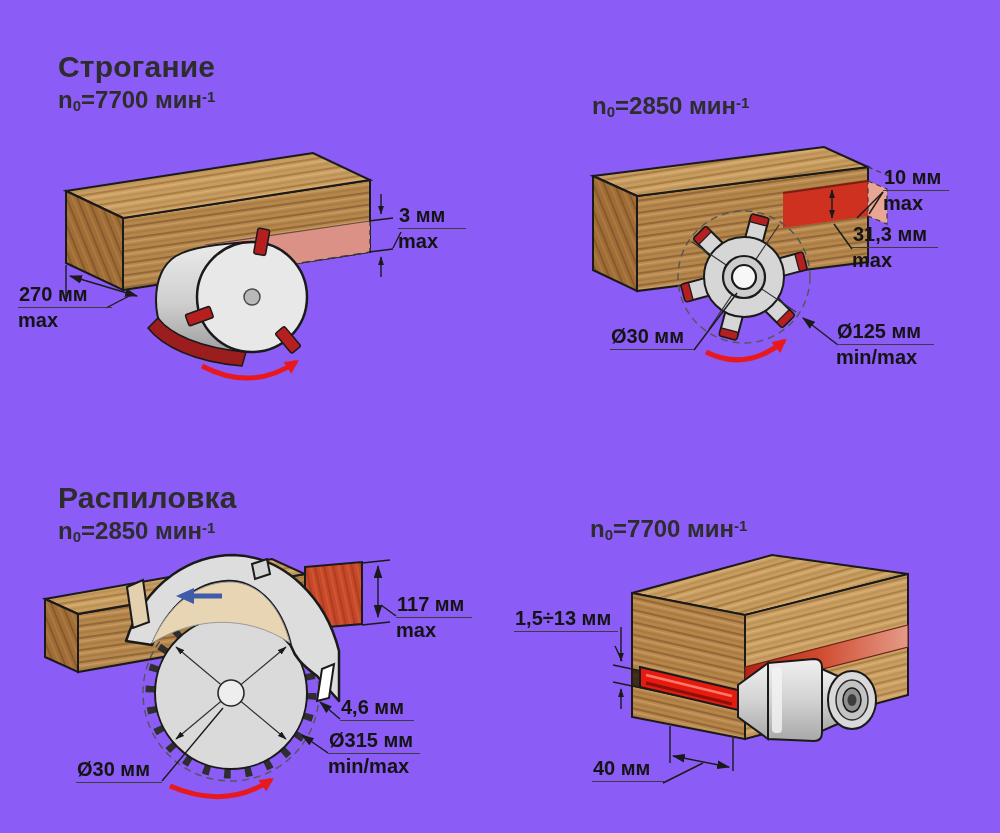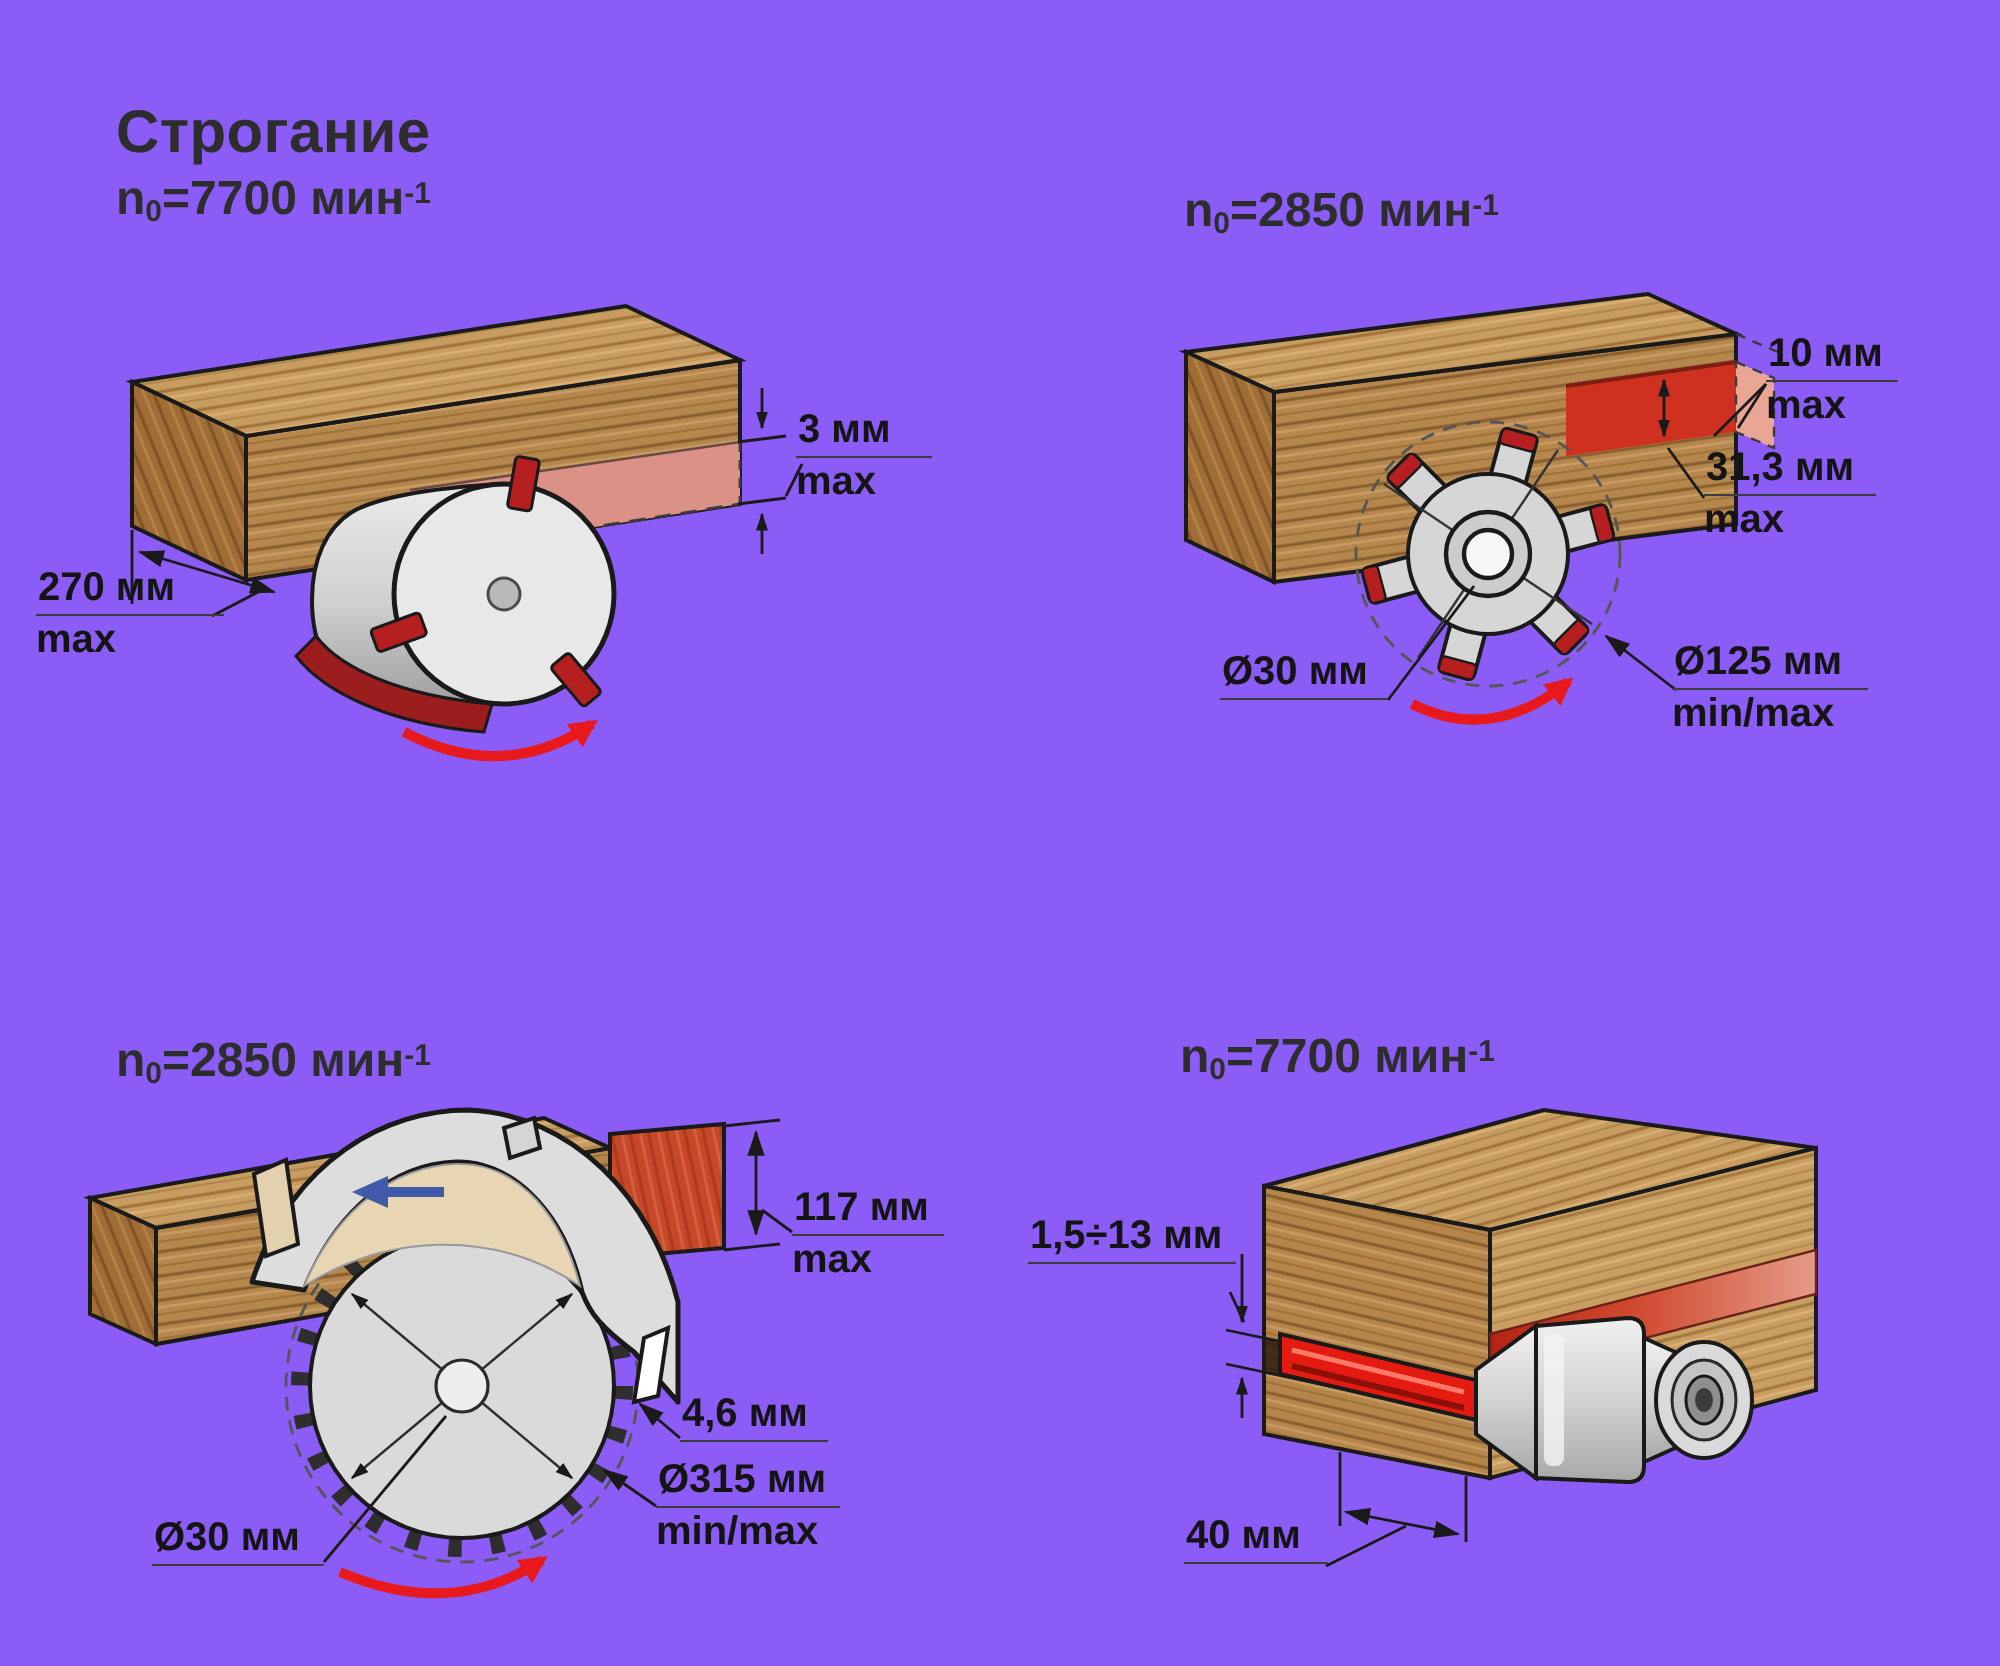--- a/index.html
+++ b/index.html
@@ -246,20 +246,21 @@
       <g stroke="#1a1a1a" stroke-width="1.4" fill="none">
         <line x1="362" y1="146" x2="390" y2="143"></line>
         <line x1="362" y1="208" x2="390" y2="205"></line>
         <line x1="378" y1="149" x2="378" y2="200" marker-start="url(#mA)" marker-end="url(#mA)"></line>
         <path d="M396,199 L381,188"></path>
         <path d="M340,302 L320,285" marker-end="url(#mA)"></path>
         <path d="M328,336 L302,318" marker-end="url(#mA)"></path>
         <path d="M162,364 L223,291"></path>
       </g>
     </svg>
+    <div class="q-title" style="left:58px;top:66px">Распиловка</div>
     <div class="q-sub" style="left:58px;top:102px"><span>n</span><sub>0</sub><span>=2850 мин</span><sup>-1</sup></div>
     <div class="dim" style="left:396px;top:176px;width:76px">
       <span class="dim-val">117 мм</span>
       <span class="dim-qual">max</span>
     </div>
     <div class="dim" style="left:340px;top:279px;width:74px">
       <span class="dim-val">4,6 мм</span>
       <span class="dim-qual"></span>
     </div>
     <div class="dim" style="left:328px;top:312px;width:92px">

